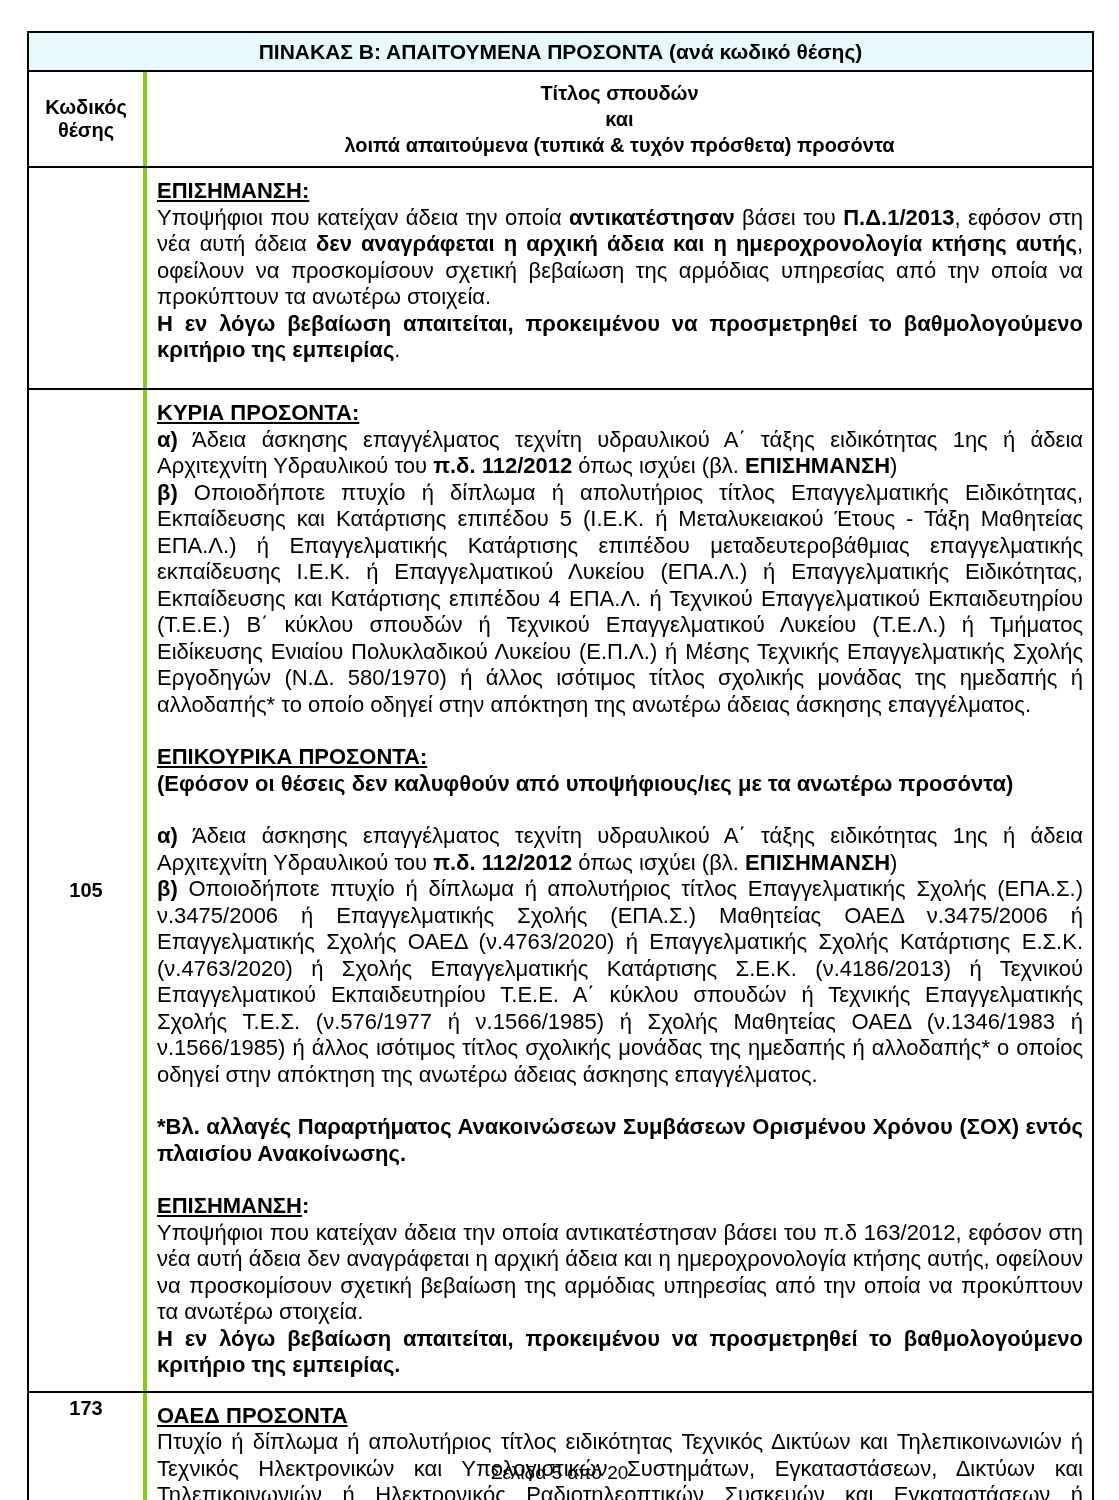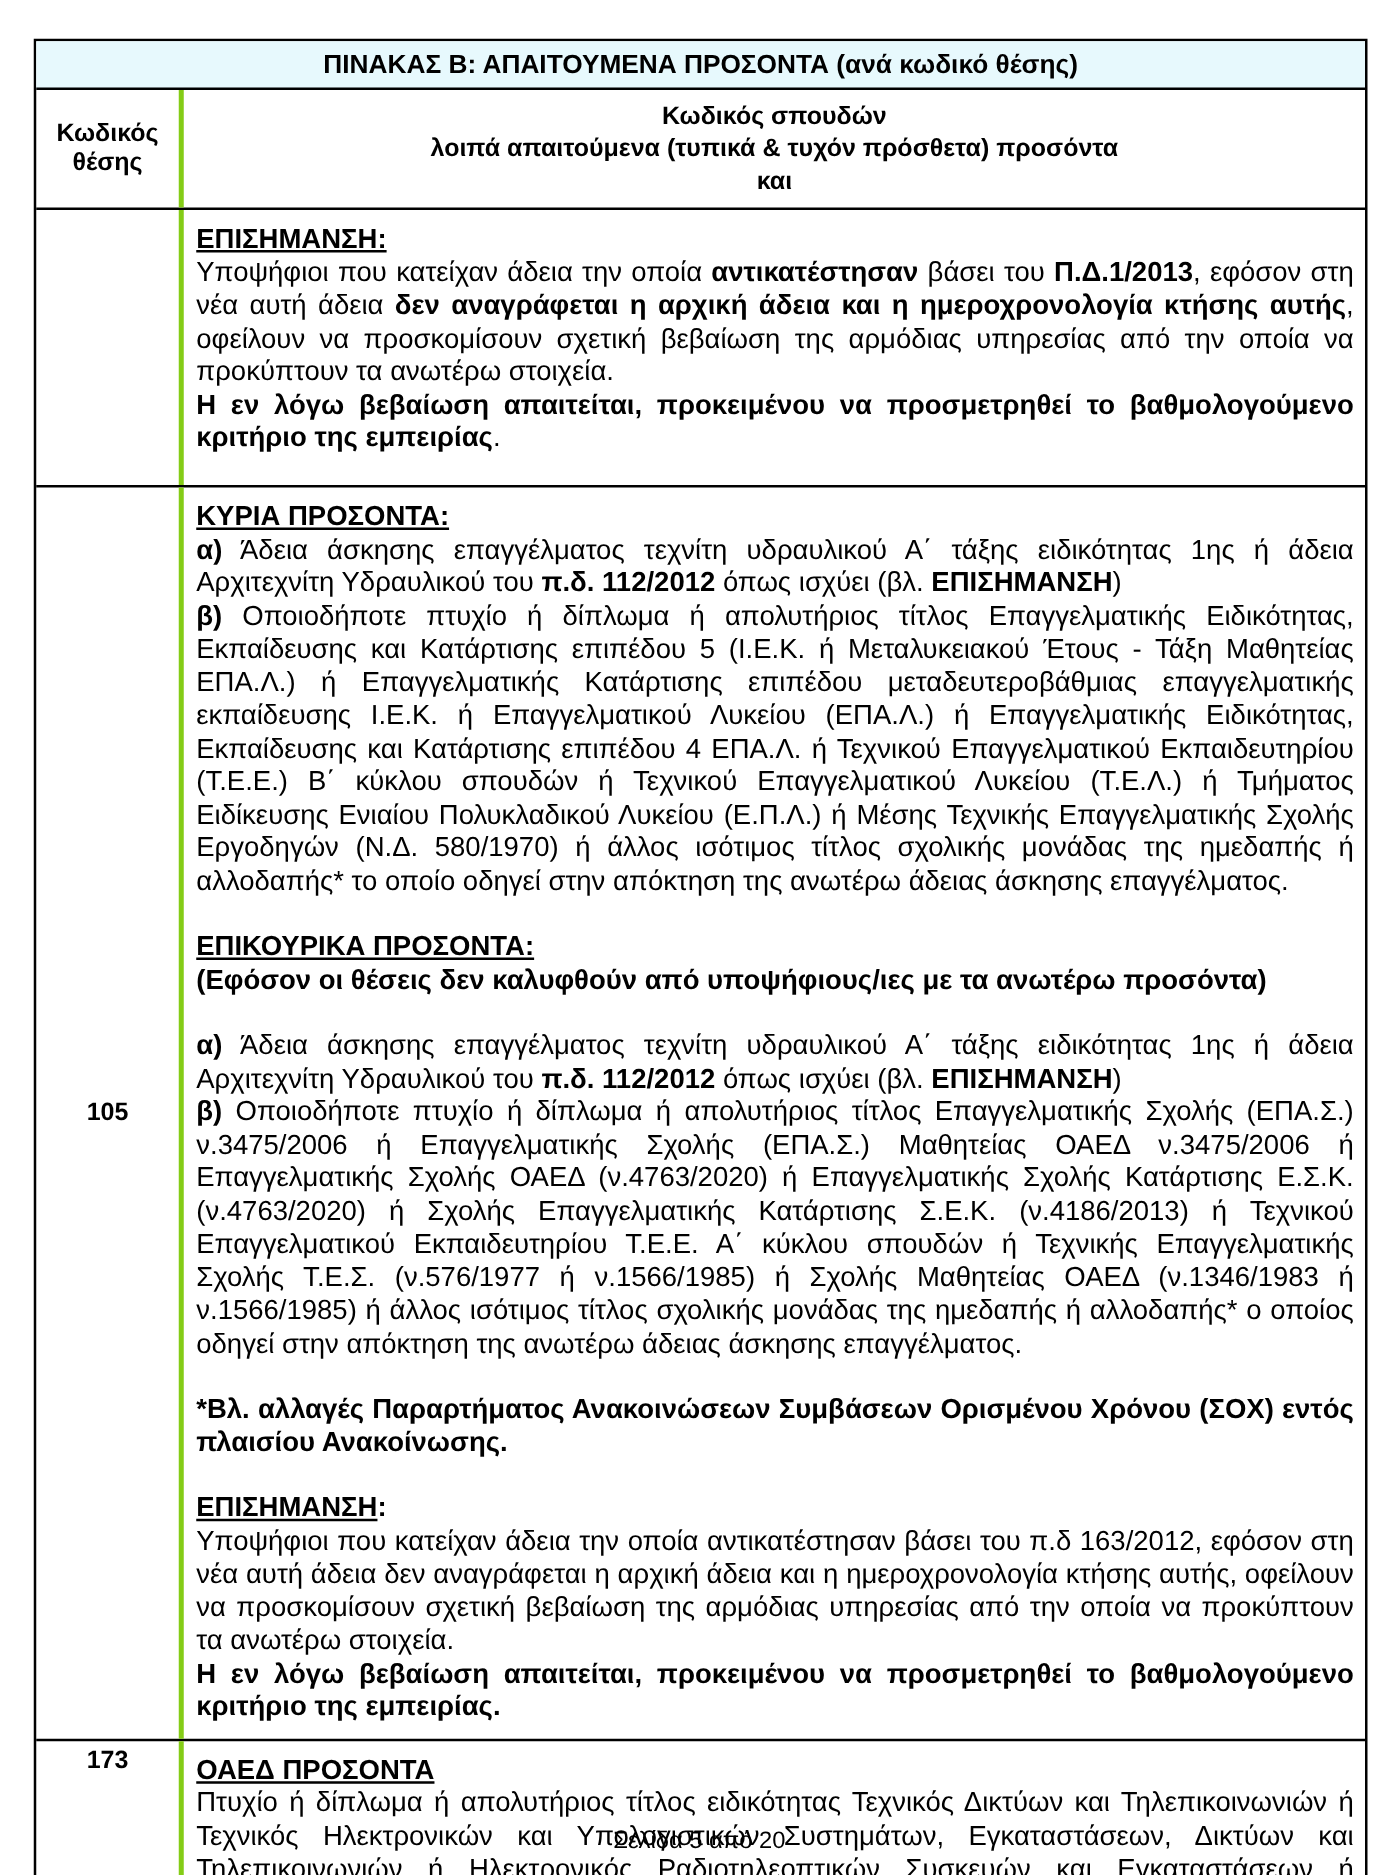--- a/index.html
+++ b/index.html
@@ -54,23 +54,23 @@
   }
 </style>
 </head>
 <body>
 
 <div class="doc-table">
   <div class="title-row" style="background: rgb(231, 249, 253);">ΠΙΝΑΚΑΣ Β: ΑΠΑΙΤΟΥΜΕΝΑ ΠΡΟΣΟΝΤΑ (ανά κωδικό θέσης)</div>
   <div class="header-row">
     <div class="code-cell">Κωδικός θέσης</div>
     <div class="header-col2">
-      <span>Κωδικός σπουδών</span>
+      <span>Τίτλος σπουδών</span>
+      <span>και</span>
       <span>λοιπά απαιτούμενα (τυπικά &amp; τυχόν πρόσθετα) προσόντα</span>
-      <span>και</span>
     </div>
   </div>
   <div>
       <div class="t-row" style="min-height: 220px;">
         <div class="code-cell"></div>
         <div class="content-cell">
           <p class="para"><span class="b u">ΕΠΙΣΗΜΑΝΣΗ:</span></p>
           <p class="para"><span>Υποψήφιοι που κατείχαν άδεια την οποία </span><span class="b">αντικατέστησαν</span><span> βάσει του </span><span class="b">Π.Δ.1/2013</span><span>, εφόσον στη νέα αυτή άδεια </span><span class="b">δεν αναγράφεται η αρχική άδεια  και η ημεροχρονολογία κτήσης αυτής</span><span>, οφείλουν να προσκομίσουν σχετική βεβαίωση της αρμόδιας υπηρεσίας από την οποία να προκύπτουν τα ανωτέρω στοιχεία.</span></p>
           <p class="para"><span class="b">Η εν λόγω βεβαίωση απαιτείται, προκειμένου να προσμετρηθεί το βαθμολογούμενο κριτήριο της εμπειρίας</span><span>.</span></p>
         </div>

